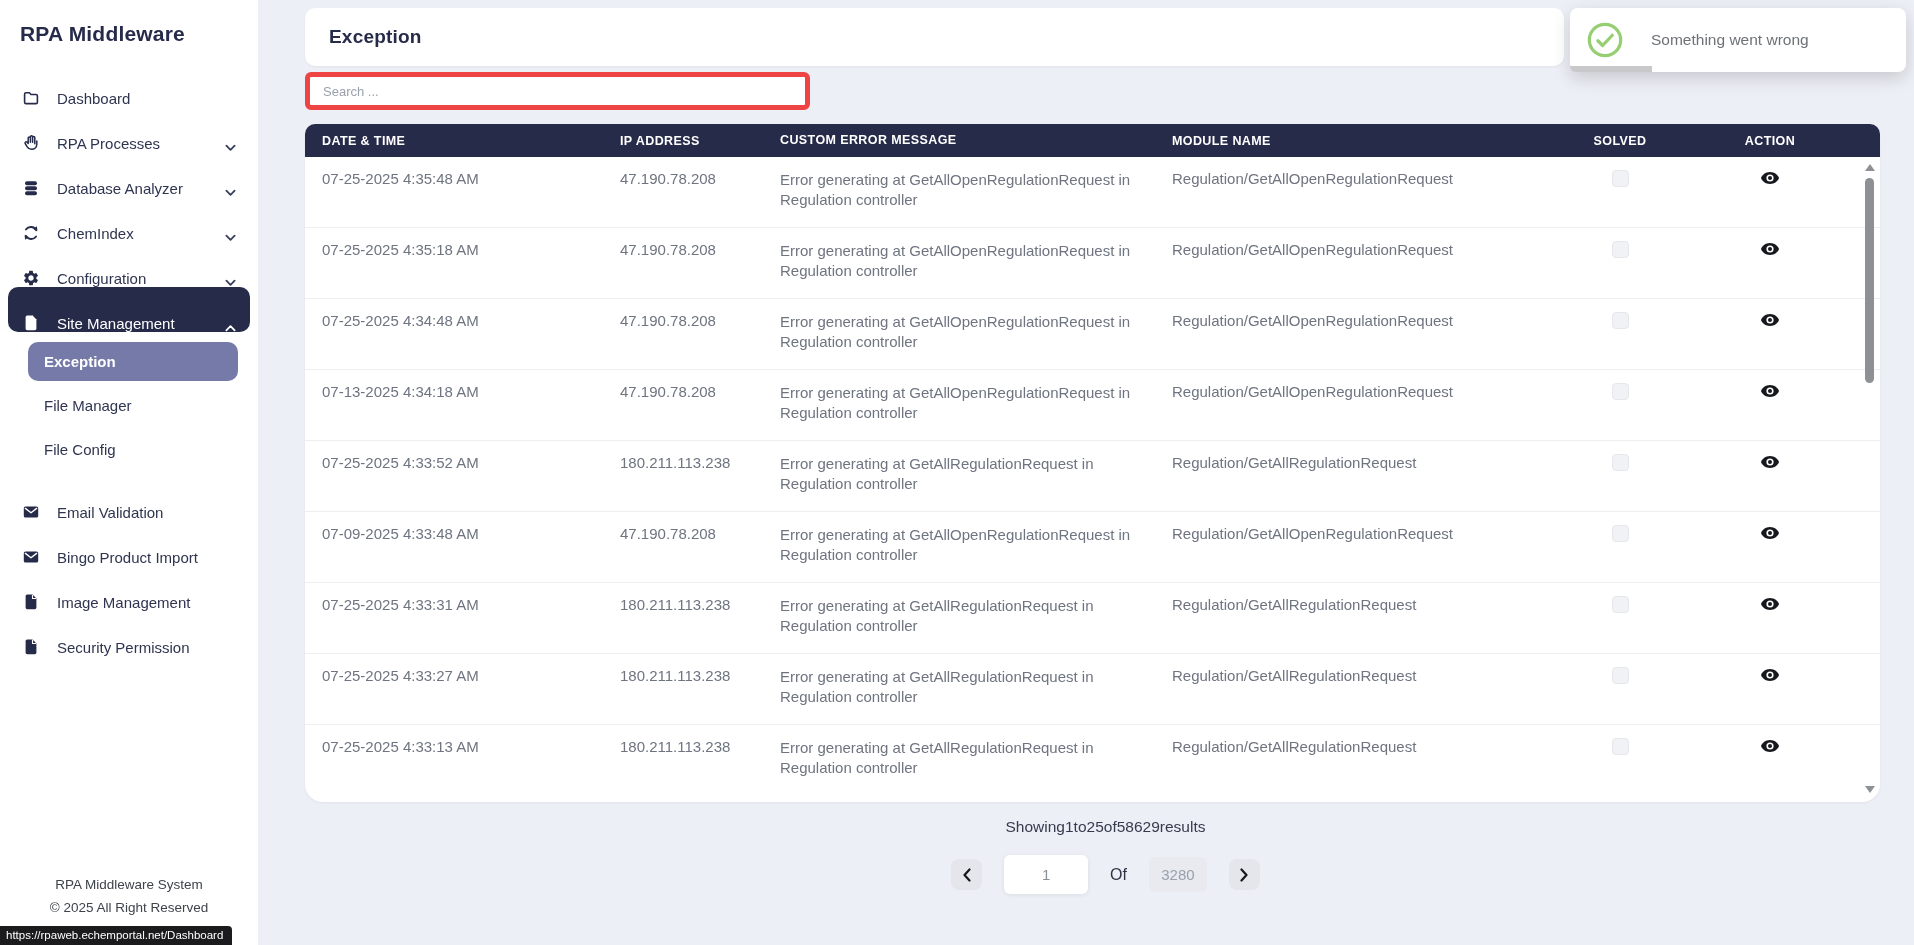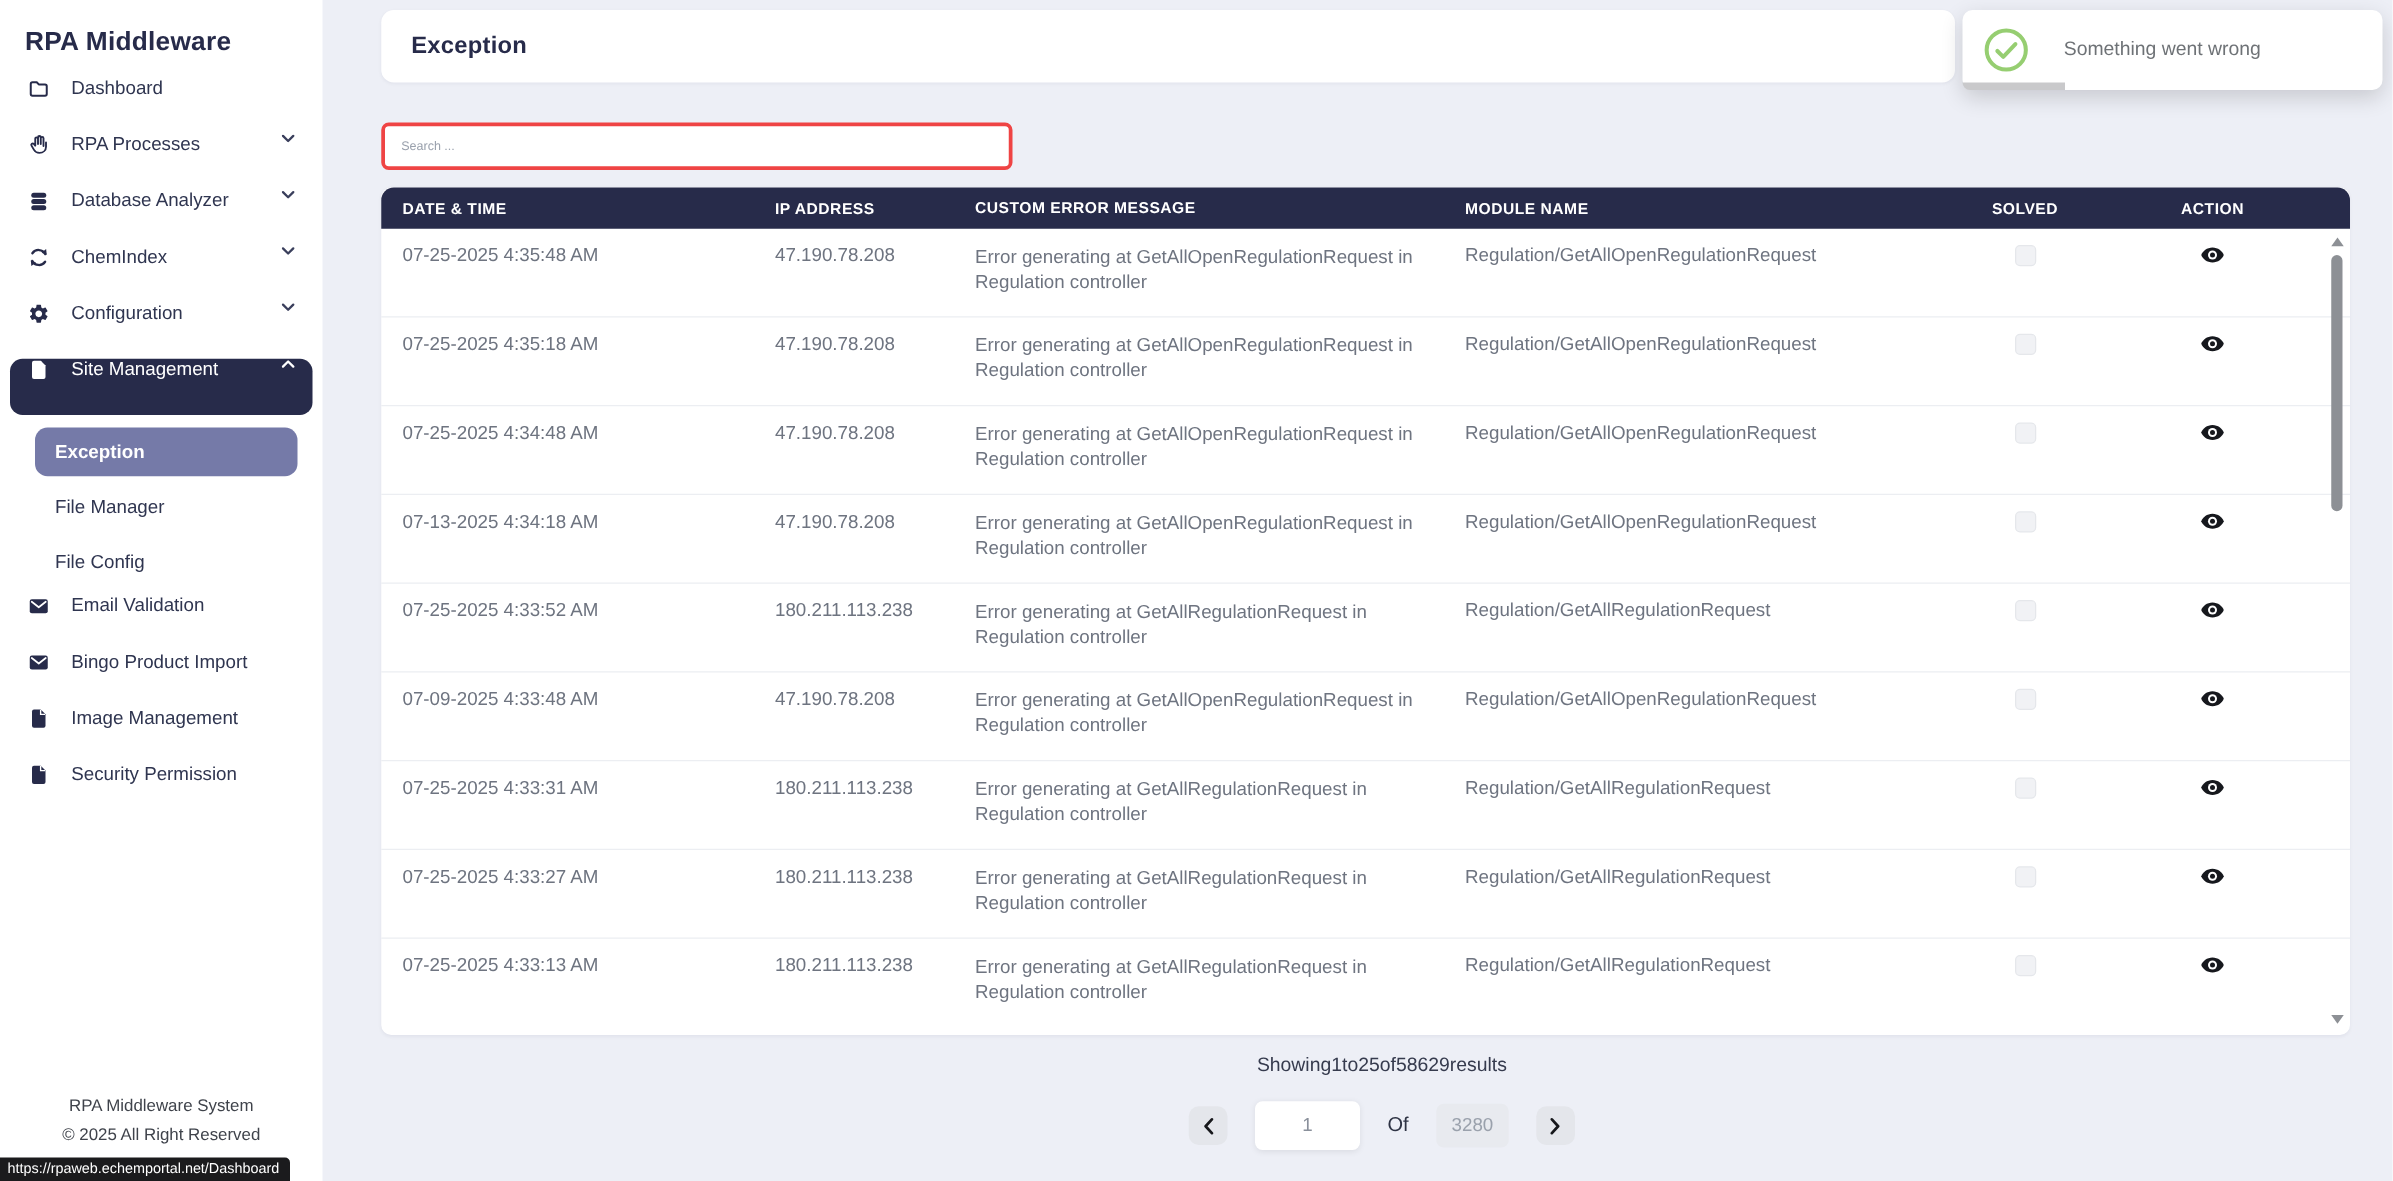--- a/index.html
+++ b/index.html
@@ -7,21 +7,21 @@
     width:1914px;height:945px;position:relative;overflow:hidden;
     background:#edeff6;color:#374151;
     font-family:"Liberation Sans",sans-serif;
   }
   svg{display:block}
 
   
   .sidebar{position:absolute;left:0;top:0;width:258px;height:945px;background:#ffffff;z-index:5}
   .brand{padding:22px 20px 10px 20px;font-size:21px;font-weight:700;color:#272b4a;letter-spacing:.2px}
   .nav{padding:6px 8px 0 8px}
-  .nav-item{display:flex;align-items:flex-start;height:45px;padding:0 14px;color:#2f3550;
+  .nav-item{display:flex;align-items:flex-end;height:45px;padding:0 14px;color:#2f3550;
             font-size:15px;border-radius:10px;cursor:pointer}
   .nav-item .ico{width:18px;height:18px;margin-right:17px;color:#272b4a;flex:none}
   .nav-item .lbl{flex:1;white-space:nowrap}
   .nav-item .chev{width:11px;height:8px;color:#3a3f5c;flex:none}
   .nav-item.active{background:#272b4a;color:#fff;font-weight:400}
   .nav-item.active .ico,.nav-item.active .chev{color:#fff}
   .subnav{padding:5px 8px 2px 8px}
   .sub-item{display:flex;align-items:center;height:39px;margin:5px 4px 5px 12px;padding:0 16px;
             border-radius:10px;color:#2f3550;font-size:15px;cursor:pointer}
   .sub-item.active{background:#757aa8;color:#ffffff;font-weight:700}
@@ -40,27 +40,27 @@
   .page-title{font-size:19px;font-weight:700;color:#272b4a;letter-spacing:.2px}
 
   .toast{flex:none;width:336px;height:64px;background:#fff;border-radius:8px;position:relative;
          box-shadow:0 6px 18px rgba(0,0,0,.16);display:flex;align-items:center;padding:0 16px;
          box-sizing:border-box;cursor:pointer}
   .toast .tic{width:38px;height:38px;margin-right:27px}
   .toast-msg{font-size:15.5px;color:#6e7276}
   .toast-progress{position:absolute;left:0;bottom:0;width:82px;height:6px;background:#c9c9cb;
                   border-bottom-left-radius:8px}
 
-  .search{margin-top:26px;width:505px;height:38px;background:#fff;border:3px solid #ef4444;
-          border-radius:6px;padding:0 13px;font-size:10px;color:#374151;box-sizing:border-box;
+  .search{width:505px;height:38px;background:#fff;border:5px solid #ef4444;
+          border-radius:6px;padding:0 13px;font-size:13px;color:#374151;box-sizing:border-box;
           font-family:"Liberation Sans",sans-serif;outline:none;display:block}
   .search::placeholder{color:#9aa1ad}
 
   
-  .table-card{margin-top:14px;margin-right:26px;background:#fff;border-radius:8px;position:relative;
+  .table-card{margin-top:14px;margin-right:26px;background:#fff;border-radius:18px;position:relative;
               box-shadow:0 1px 3px rgba(25,28,55,.05);padding-bottom:6px}
   .thead{display:flex;align-items:center;height:33px;background:#272b4a;border-radius:10px 10px 0 0;
          color:#fff;font-size:12.5px;font-weight:700;letter-spacing:.4px}
   .trow{display:flex;height:71px;box-sizing:border-box;padding-top:13px;border-bottom:1px solid #eceef2;
         font-size:15px;color:#6e7480}
   .trow:last-child{border-bottom:none}
   .c-date{width:315px;padding-left:17px;box-sizing:border-box}
   .c-ip{width:160px}
   .c-msg{width:392px;padding-right:30px;box-sizing:border-box;line-height:1.3}
   .c-mod{width:373px}

